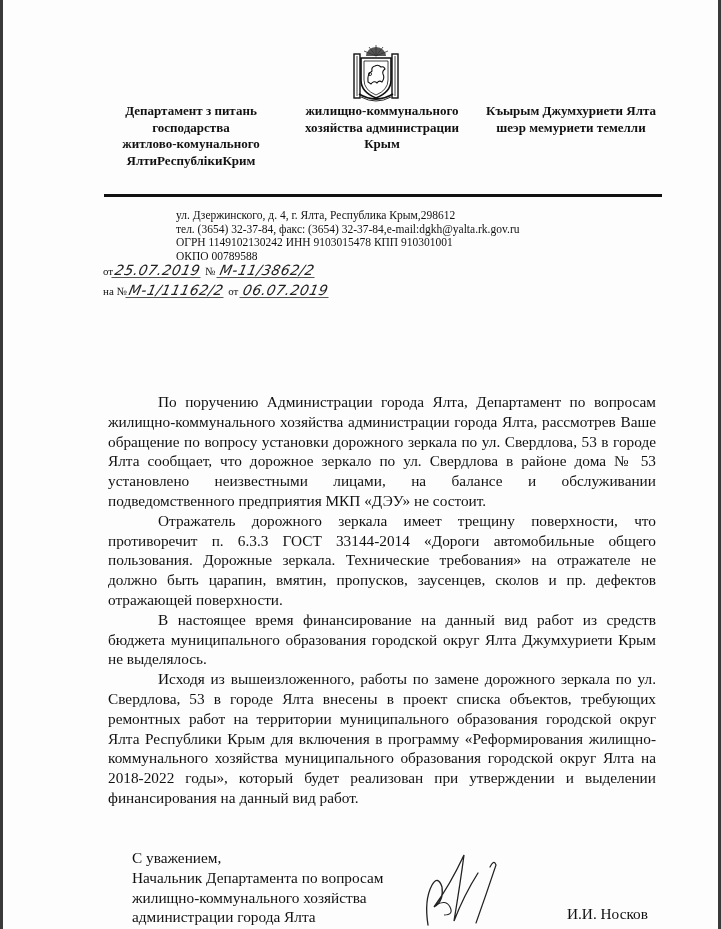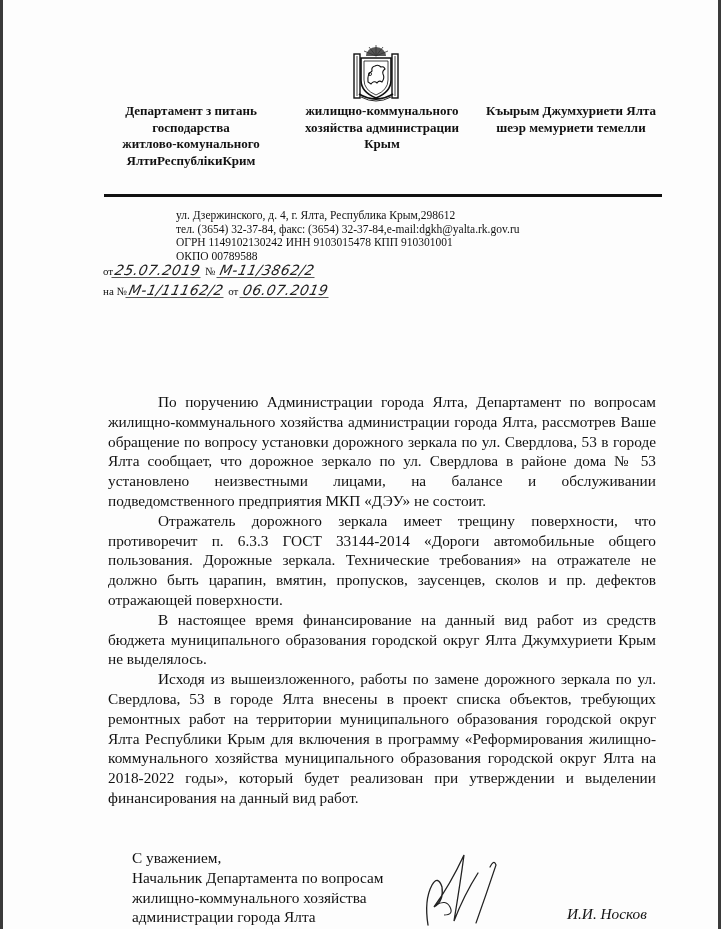--- a/index.html
+++ b/index.html
@@ -67,21 +67,21 @@
     .signoff {
       position: absolute; left: 108px; top: 848px;
       font-size: 15.3px; line-height: 19.8px; margin-left: 24px;
     }
     .signoff .ln { display: block; white-space: nowrap; }
     .signature {
       position: absolute; left: 420px; top: 845px; width: 80px; height: 84px;
     }
     .signer {
       position: absolute; left: 567px; top: 904px;
-      font-size: 15.3px; line-height: 19.8px; white-space: nowrap; font-style: italic;
+      font-size: 15.3px; line-height: 19.8px; white-space: nowrap;
     }
   </style>
 </head>
 <body>
 
 <div class="left-border"></div>
 <div class="right-border"></div>
 
 <div class="page"></div>
 

